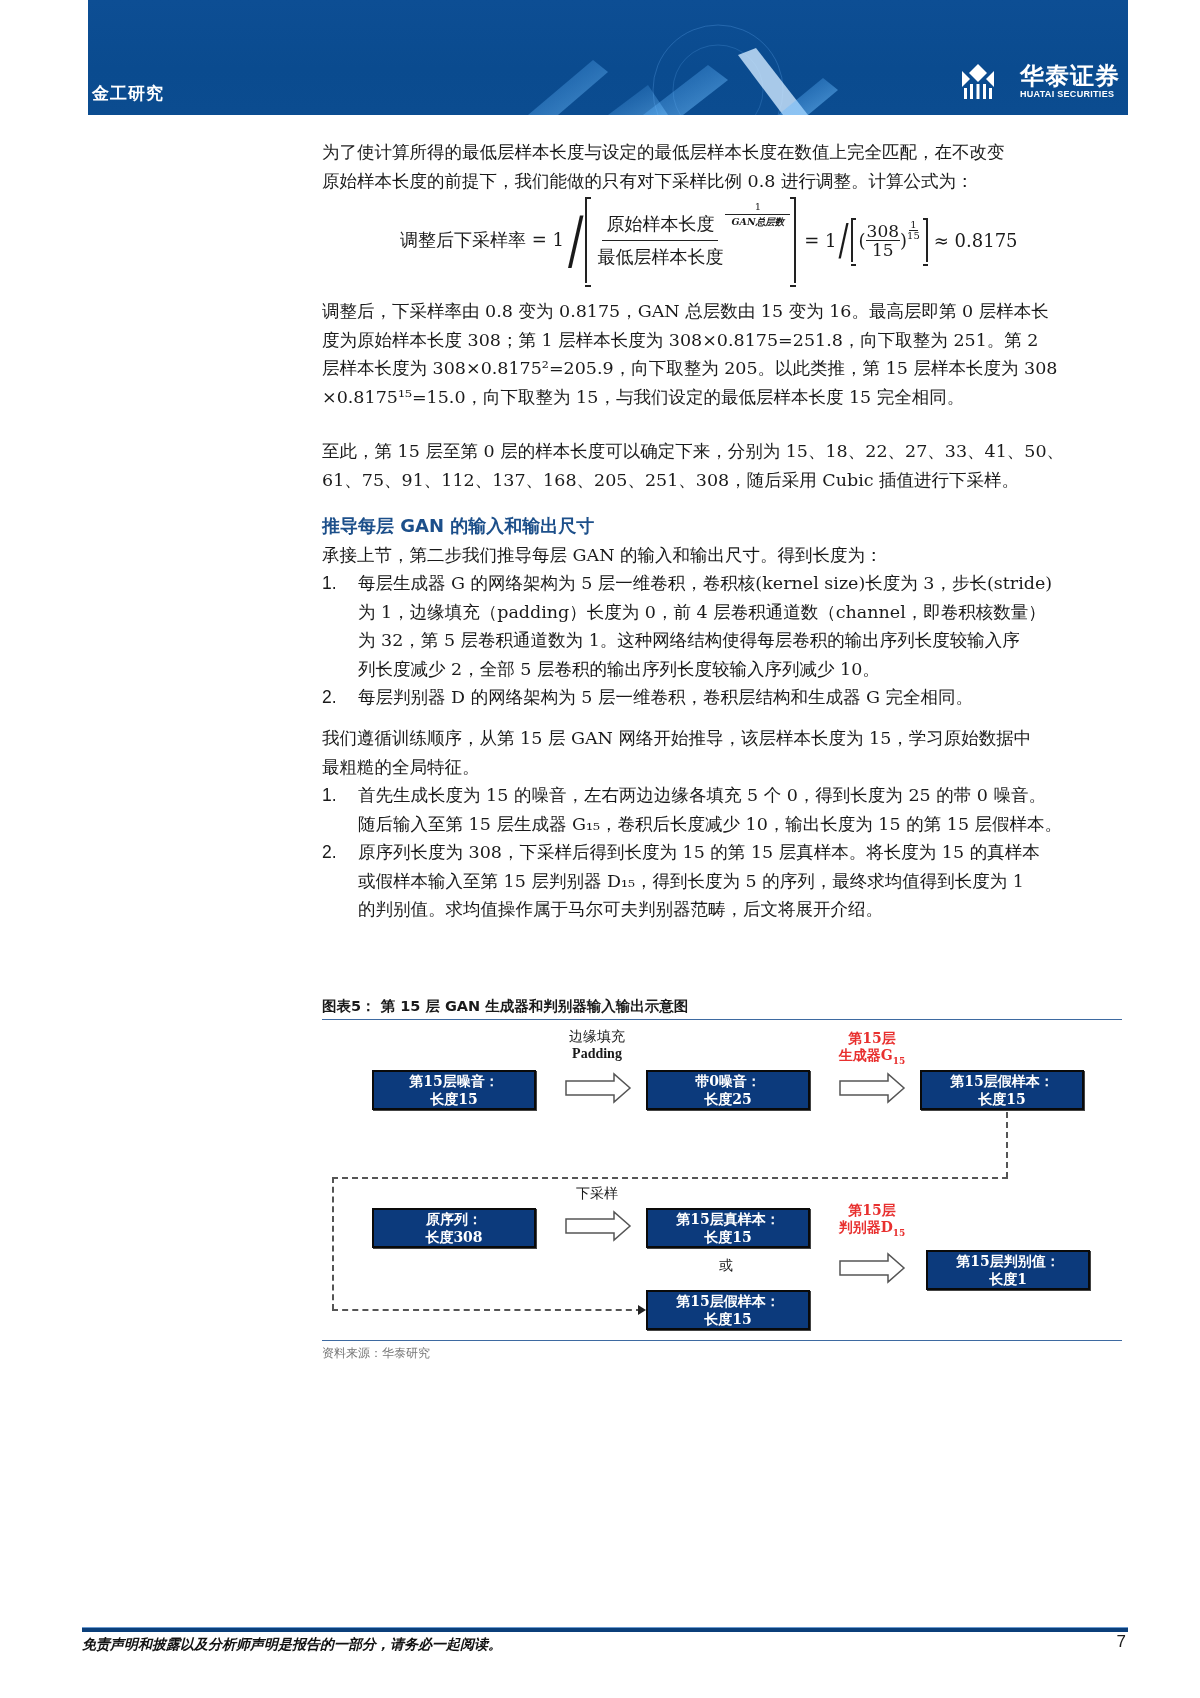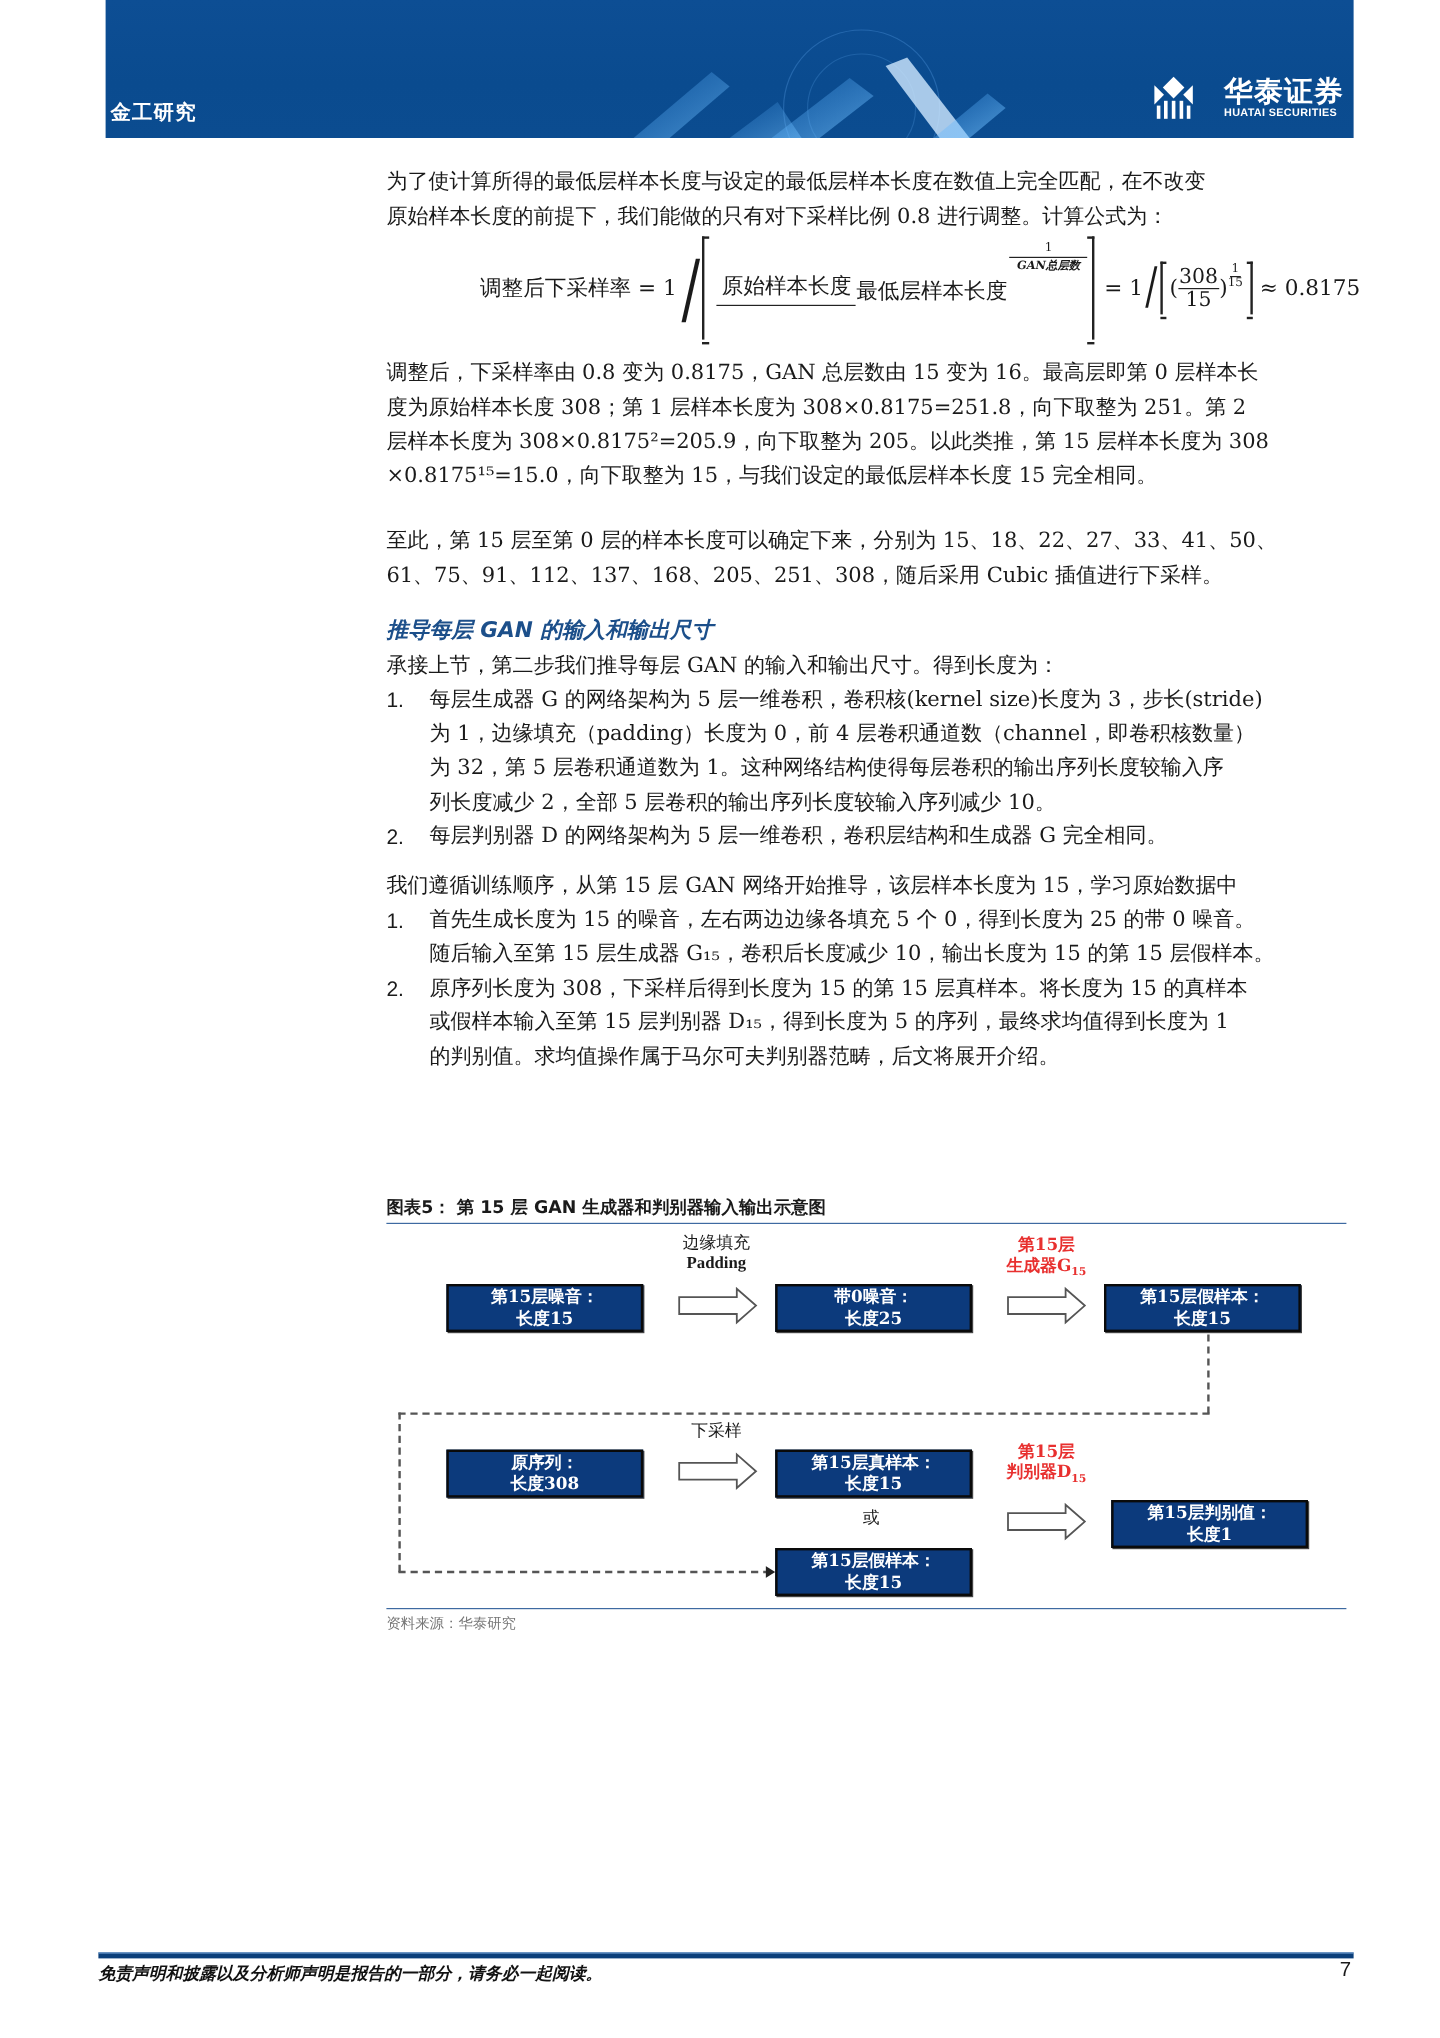--- a/index.html
+++ b/index.html
@@ -26,40 +26,40 @@
   .formula { position: absolute; left: 400px; top: 195px; height: 90px; display: flex; align-items: center;
              font-family: "DejaVu Serif", serif; font-size: 18px; }
   .formula .lbl { margin-right: 2px; }
   .bigslash { font-size: 46px; line-height: 46px; transform: scaleY(1.4); display: inline-block; margin: 0 2px; font-weight: 200; }
   .bracket { position: relative; display: inline-flex; align-items: center; padding: 0 10px;
              border-left: 2px solid #222; border-right: 2px solid #222; height: 86px; }
   .bracket::before, .bracket::after { content: ""; position: absolute; width: 6px; height: 100%; top: 0;
              border-top: 2px solid #222; border-bottom: 2px solid #222; }
   .bracket::before { left: -2px; }
   .bracket::after { right: -2px; }
-  .frac { display: inline-flex; flex-direction: row; align-items: center; font-family: Liberation Serif, serif; }
+  .frac { display: inline-flex; flex-direction: column; align-items: center; font-family: Liberation Serif, serif; }
   .frac .n { padding: 0 4px 4px; border-bottom: 1.5px solid #222; }
   .frac .d { padding-top: 4px; }
   .sup-frac { display: inline-flex; flex-direction: column; align-items: center; font-size: 10px; line-height: 12px;
               align-self: flex-start; margin-left: 8px; margin-top: 4px; }
   .sup-frac .n { border-bottom: 1.2px solid #222; padding: 0 6px 1px; width: 100%; text-align: center; }
   .sup-frac .d { font-style: italic; font-weight: bold; font-size: 9.5px; padding-top: 1px; }
   .bracket2 { position: relative; display: inline-flex; align-items: center; padding: 0 6px;
               border-left: 2px solid #222; border-right: 2px solid #222; height: 44px; }
   .bracket2::before, .bracket2::after { content: ""; position: absolute; width: 5px; height: 100%; top: 0;
               border-top: 2px solid #222; border-bottom: 2px solid #222; }
   .bracket2::before { left: -2px; }
   .bracket2::after { right: -2px; }
   .small-frac { display: inline-flex; flex-direction: column; align-items: center; font-size: 17px; line-height: 18px; }
   .small-frac .n { border-bottom: 1.2px solid #222; padding: 0 1px; }
   .tiny-frac { display: inline-flex; flex-direction: column; align-items: center; font-size: 10px; line-height: 10px;
                align-self: flex-start; margin-top: 2px; }
   .tiny-frac .n { border-bottom: 1px solid #222; padding: 0 1px; }
 
-  .section-head { color: #1c4f8a; font-weight: bold; font-size: 18px; font-family: "DejaVu Sans", sans-serif; font-style: italic; }
+  .section-head { color: #1c4f8a; font-weight: bold; font-size: 18px; font-family: "DejaVu Sans", sans-serif; }
   ol.list { list-style: none; margin: 0; padding: 0; }
   ol.list li { position: relative; padding-left: 36px; text-align: justify; }
   ol.list li .idx { position: absolute; left: 0; top: 0; font-family: "Liberation Sans", sans-serif; }
 
   
   .fig-title { position: absolute; left: 322px; top: 997px; width: 800px; font-size: 14.5px; font-weight: bold;
                font-family: "DejaVu Sans", sans-serif; padding-bottom: 3px; border-bottom: 1.5px solid #3e6aa1; }
   .diagram { position: absolute; left: 322px; top: 1020px; width: 800px; height: 318px; }
   .box { position: absolute; background: #0c3a7c; border: 2px solid #0a0a0a; box-shadow: 1px 1px 0 #444;
          color: #fff; font-size: 14px; line-height: 18px; font-weight: bold; text-align: center;
@@ -178,20 +178,21 @@
     </li>
     <li>
       <span class="idx">2.</span>
       <div>每层判别器 D 的网络架构为 5 层一维卷积，卷积层结构和生成器 G 完全相同。</div>
     </li>
   </ol>
 </div>
 
 <div class="content" style="top:724px">
   <p class="p">我们遵循训练顺序，从第 15 层 GAN 网络开始推导，该层样本长度为 15，学习原始数据中</p>
+  <p class="p">最粗糙的全局特征。</p>
   <ol class="list">
     <li>
       <span class="idx">1.</span>
       <div>首先生成长度为 15 的噪音，左右两边边缘各填充 5 个 0，得到长度为 25 的带 0 噪音。</div>
       <div>随后输入至第 15 层生成器 G₁₅，卷积后长度减少 10，输出长度为 15 的第 15 层假样本。</div>
     </li>
     <li>
       <span class="idx">2.</span>
       <div>原序列长度为 308，下采样后得到长度为 15 的第 15 层真样本。将长度为 15 的真样本</div>
       <div>或假样本输入至第 15 层判别器 D₁₅，得到长度为 5 的序列，最终求均值得到长度为 1</div>

